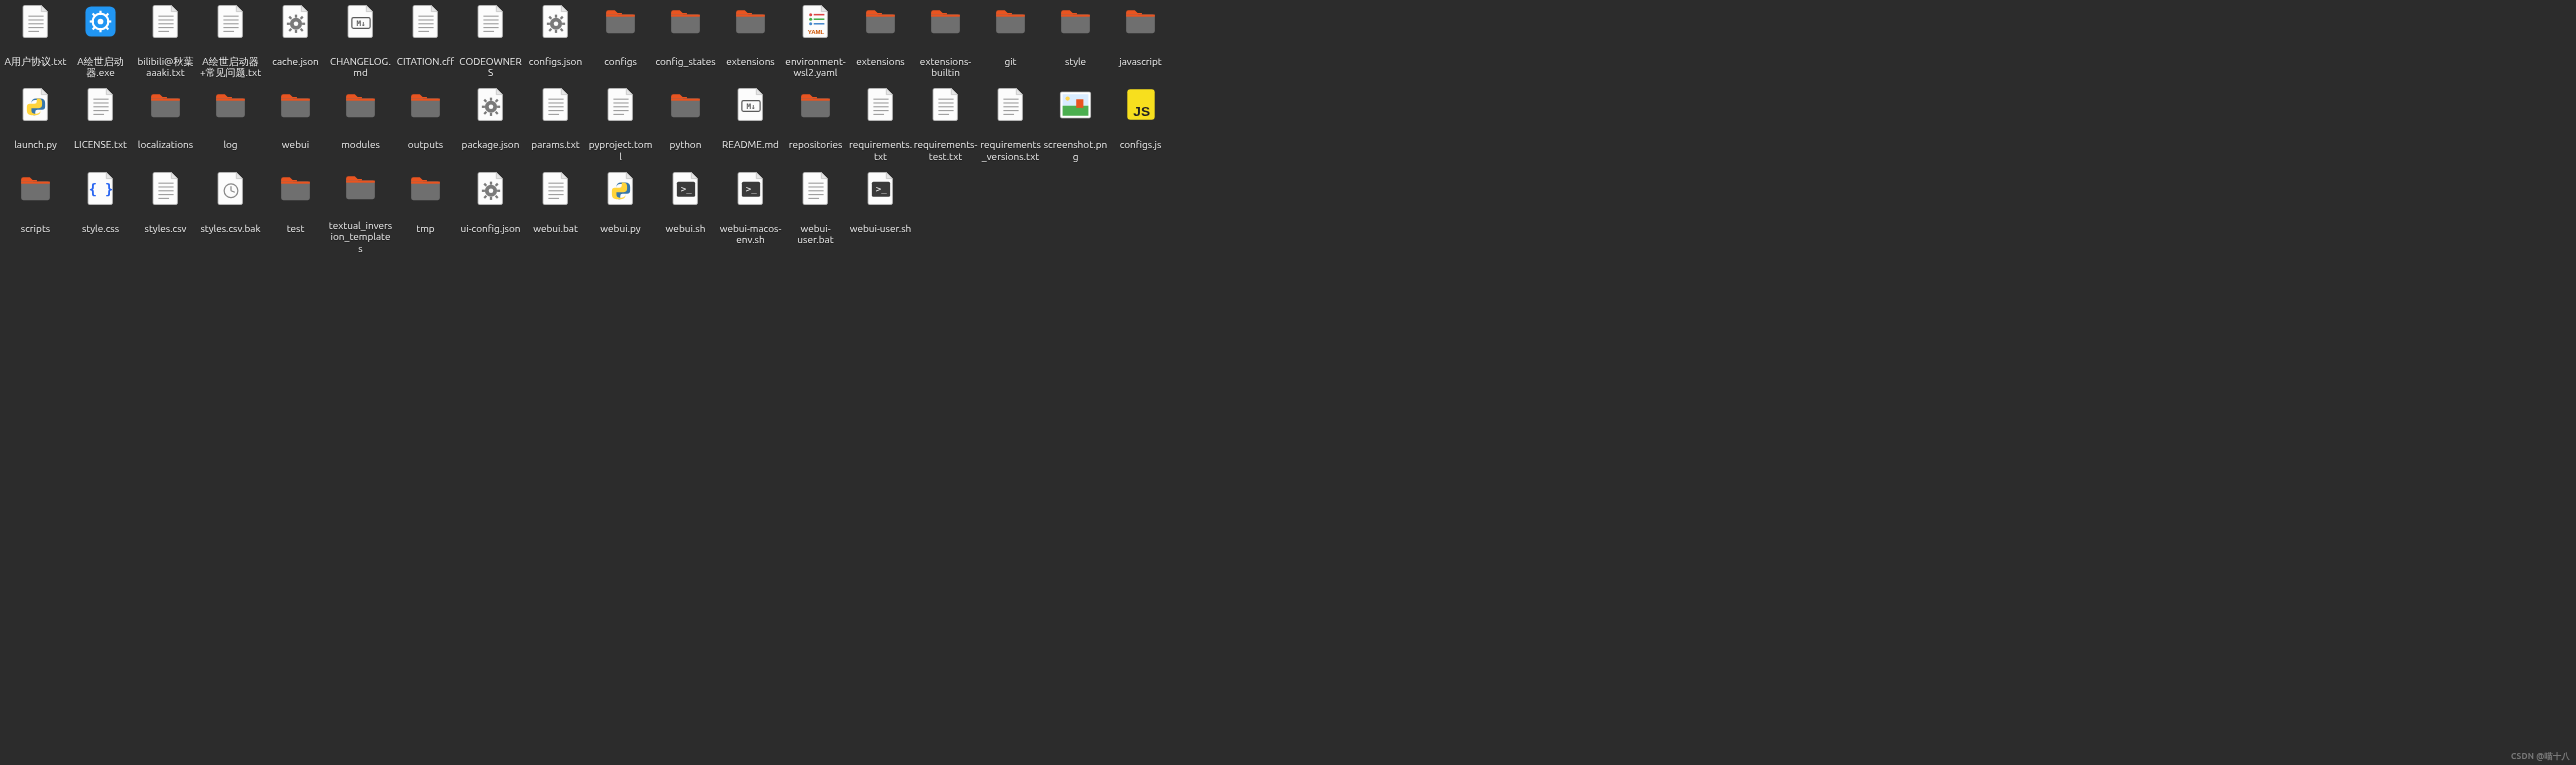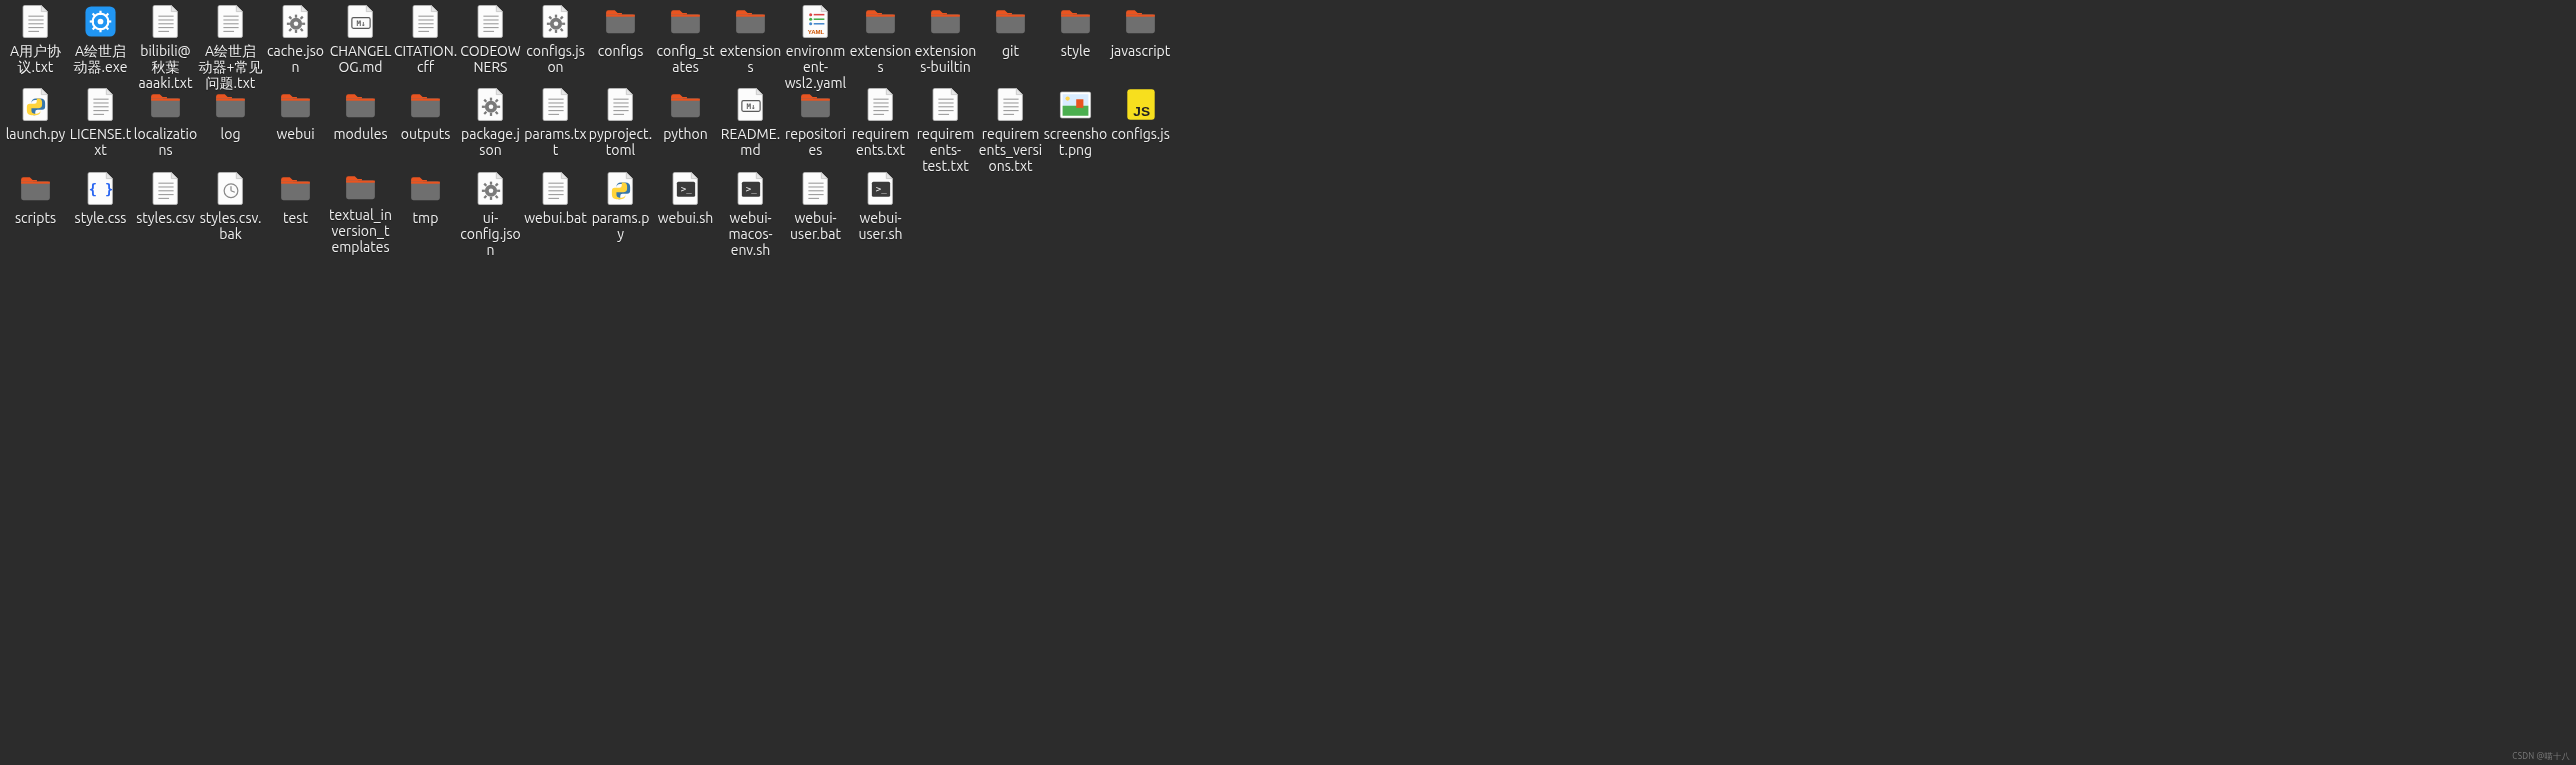--- a/index.html
+++ b/index.html
@@ -29,35 +29,36 @@
     cursor: pointer;
   }
   .icon-wrap {
     width: 33px;
     height: 33px;
     display: flex;
     align-items: center;
     justify-content: center;
   }
   .label {
-    margin-top: 5px;
-    font-size: 14px;
+    margin-top: 18px;
+    font-size: 10px;
     line-height: 1.15;
     color: #f0f0f0;
     max-width: 64px;
     overflow-wrap: break-word;
     text-shadow: 0 0.8px 0.8px rgba(0,0,0,.4);
   }
   .watermark {
     position: absolute;
     right: 6px;
     bottom: 3px;
     font-size: 8.3px;
     color: #7a7a7a;
     letter-spacing: 0.2px;
+    font-weight: bold;
   }
   svg { display:block; }
 </style>
 </head>
 <body>
 
 <div class="grid" id="grid">
     <div class="item">
       <div class="icon-wrap">
         <svg width="32" height="35" viewBox="0 0 42 46">
@@ -660,21 +661,21 @@
       <div class="icon-wrap">
         <svg width="32" height="35" viewBox="0 0 42 46">
     <path d="M6 2 h22 l8 8 v32 a2 2 0 0 1 -2 2 h-28 a2 2 0 0 1 -2 -2 v-38 a2 2 0 0 1 2 -2 z" fill="#fcfcfc" stroke="#bfbfbf"></path>
     <path d="M28 2 v8 h8 z" fill="#e6e6e6" stroke="#bfbfbf"></path>
     <g>
       <path d="M15 22 q0 -5 5 -5 h3 q4 0 4 4 v3 h-9 q-5 0 -5 5 v3 q0 5 5 5 h2 v-4 q0-3 3-3 h6 q4 0 4 -4 v-5 q0 -6 -6 -6 h-6 q-6 0 -6 6 z" fill="#3776ab"></path>
       <path d="M27 30 q0 5 -5 5 h-3 q-4 0 -4 -4 v-3 h9 q5 0 5 -5 v-3 q0 -5 -5 -5 h-2 v4 q0 3 -3 3 h-6 q-4 0 -4 4 v5 q0 6 6 6 h6 q6 0 6 -6 z" fill="#ffd43b"></path>
       </g>
   </svg>
       </div>
-      <div class="label">params.py</div>
+      <div class="label">webui.py</div>
     </div>
     <div class="item">
       <div class="icon-wrap">
         <svg width="32" height="35" viewBox="0 0 42 46" style="font-size:14px">
     <path d="M6 2 h22 l8 8 v32 a2 2 0 0 1 -2 2 h-28 a2 2 0 0 1 -2 -2 v-38 a2 2 0 0 1 2 -2 z" fill="#fcfcfc" stroke="#bfbfbf"></path>
     <path d="M28 2 v8 h8 z" fill="#e6e6e6" stroke="#bfbfbf"></path>
     <rect x="9" y="14" width="24" height="20" rx="2" fill="#3a3a3a"></rect>
       <text x="14" y="28" font-size="12" font-family="monospace" fill="#f0f0f0">&gt;_</text>
   </svg>
       </div>

